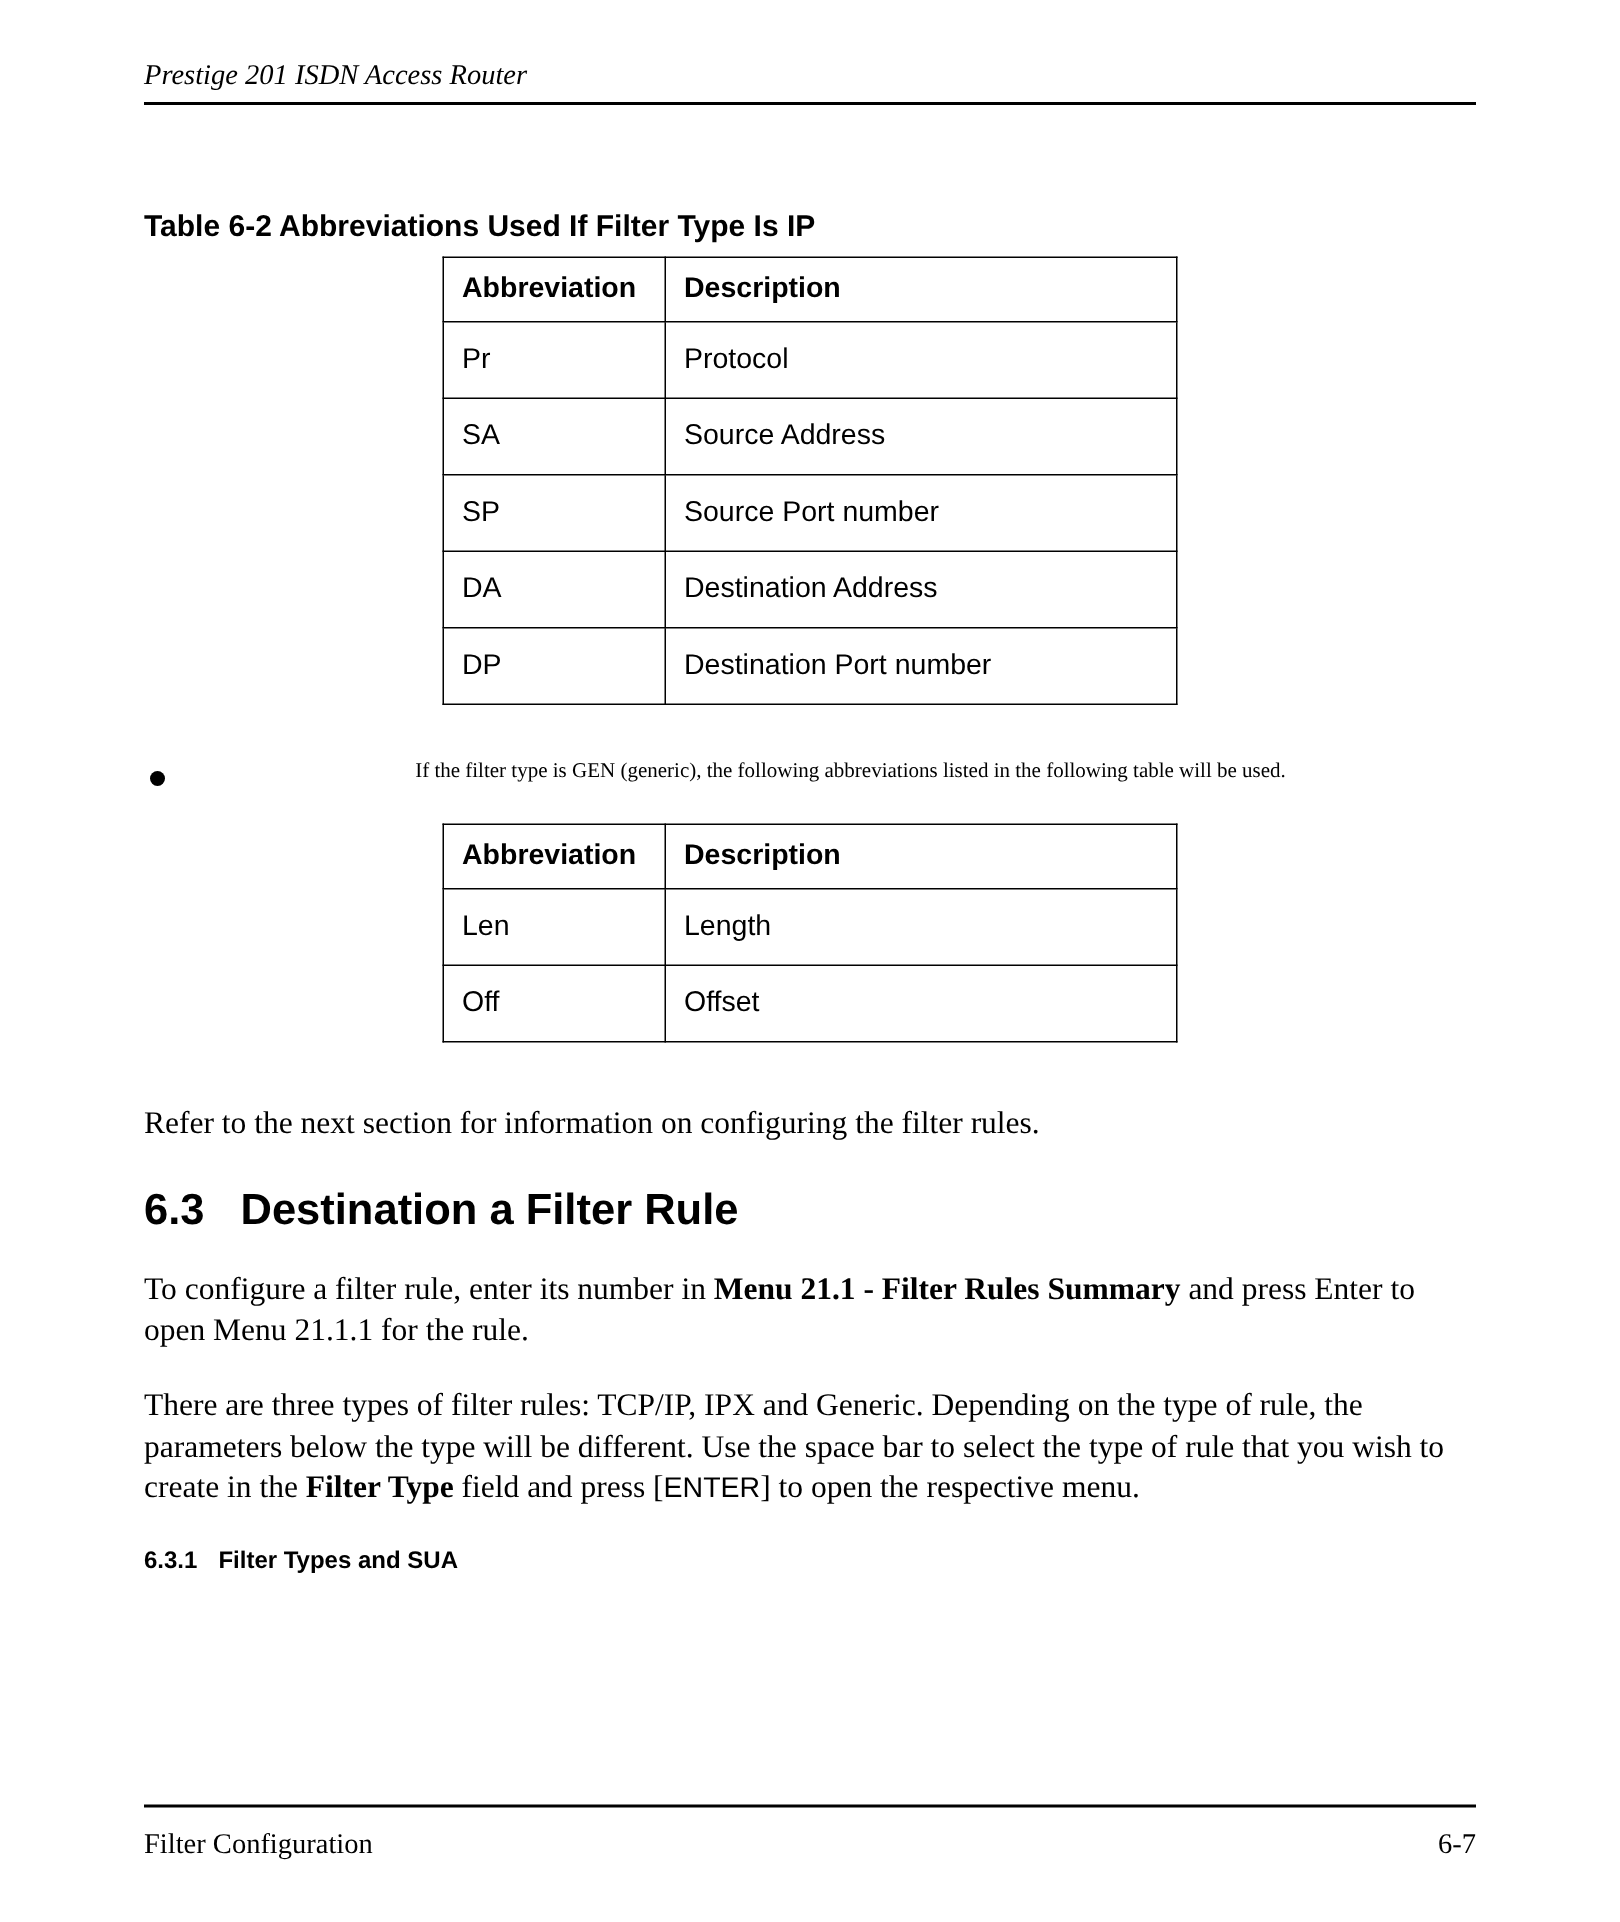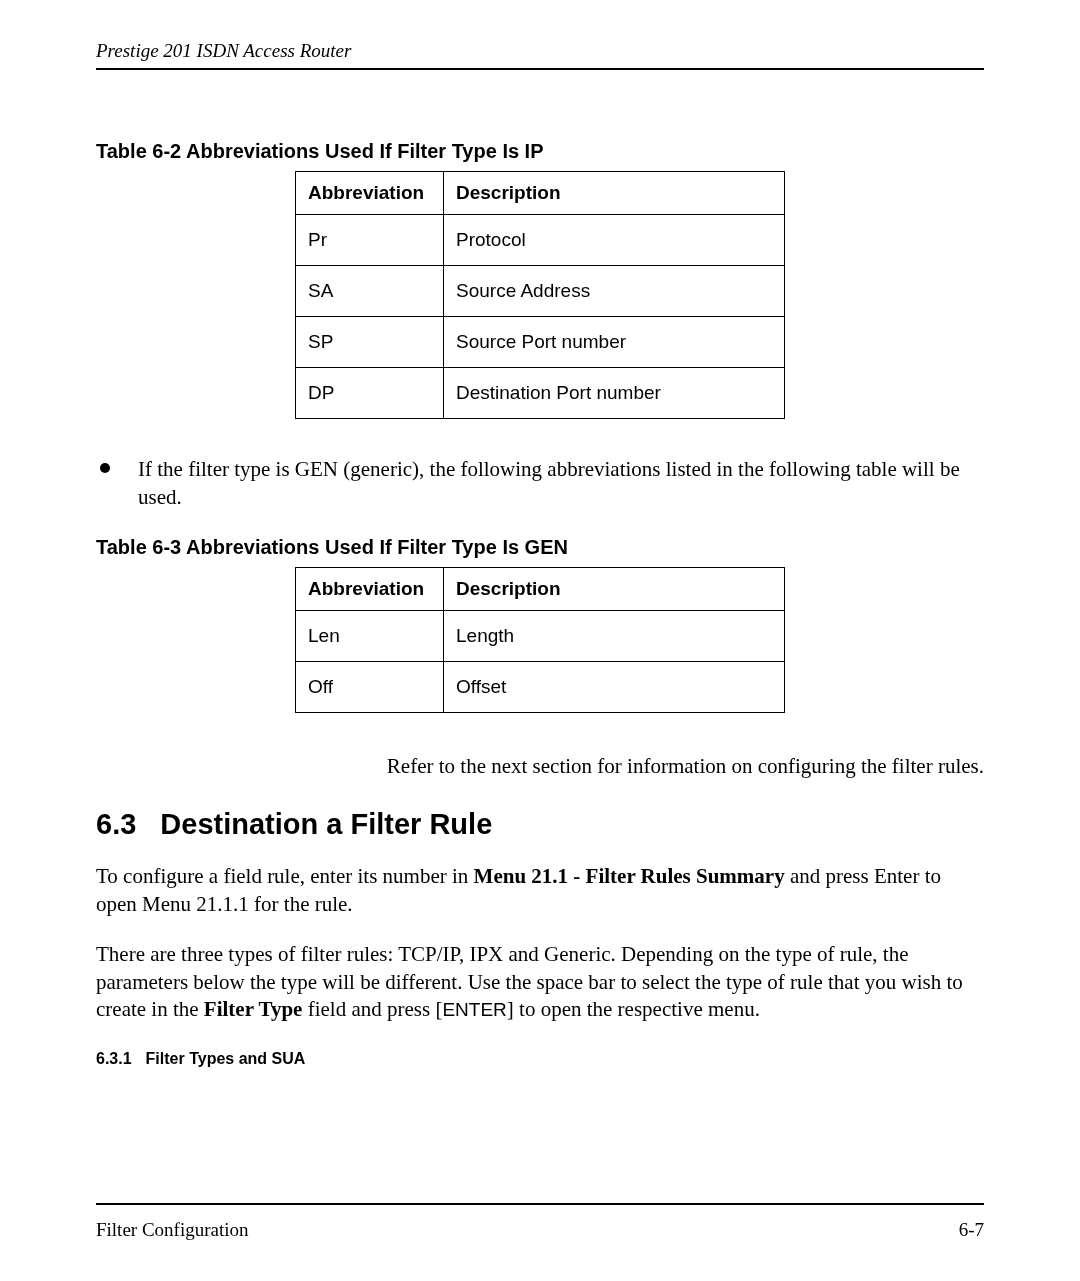--- a/index.html
+++ b/index.html
@@ -44,23 +44,24 @@
     padding: 14px 12px 14px 12px;
   }
   table.data th {
     font-weight: bold;
     padding-top: 10px;
     padding-bottom: 10px;
   }
   .bullet-line {
     display: flex;
     align-items: flex-start;
-    gap: 28px;
+    gap: 40px;
     margin: 36px 0 24px 0;
-    font-size: 21px;
+    font-size: 14px;
+    text-align: center;
   }
   .bullet-line .dot {
     width: 10px;
     height: 10px;
     border-radius: 50%;
     background: #000;
     margin-top: 8px;
     flex: none;
     margin-left: 4px;
   }
@@ -141,32 +142,35 @@
       </tr>
       <tr>
         <td>SA</td>
         <td>Source Address</td>
       </tr>
       <tr>
         <td>SP</td>
         <td>Source Port number</td>
       </tr>
       <tr>
+        <td>DA</td>
+        <td>Destination Address</td>
+      </tr>
+      <tr>
         <td>DP</td>
         <td>Destination Port number</td>
       </tr>
     </tbody>
       </table>
 
     <div class="bullet-line">
       <div class="dot"></div>
       <div class="txt">If the filter type is GEN (generic), the following abbreviations listed in the following table will be used.</div>
     </div>
 
-    <div class="tab-caption">Table 6-3  Abbreviations Used If Filter Type Is GEN</div>
 
     <table class="data" style="width:490px;">
       <colgroup>
           <col style="width:148px">
           <col>
         </colgroup>
       <tbody>
           <tr>
         <th>Abbreviation</th>
         <th>Description</th>
@@ -175,28 +179,28 @@
         <td>Len</td>
         <td>Length</td>
       </tr>
       <tr>
         <td>Off</td>
         <td>Offset</td>
       </tr>
     </tbody>
       </table>
 
-    <p class="body" style="margin-top:40px;text-align:right;">Refer to the next section for information on configuring the filter rules.</p>
+    <p class="body" style="margin-top:40px;">Refer to the next section for information on configuring the filter rules.</p>
 
     <h2 class="section">
       <span class="num">6.3</span><span>Destination a Filter Rule</span>
     </h2>
 
     <p class="body">
-      <span>To configure a field rule, enter its number in </span><b>Menu 21.1 - Filter Rules Summary</b><span> and press Enter to open Menu 21.1.1 for the rule.</span>
+      <span>To configure a filter rule, enter its number in </span><b>Menu 21.1 - Filter Rules Summary</b><span> and press Enter to open Menu 21.1.1 for the rule.</span>
     </p>
 
     <p class="body">
       <span>There are three types of filter rules: TCP/IP, IPX and Generic.  Depending on the type of rule, the parameters below the type will be different.  Use the space bar to select the type of rule that you wish to create in the </span><b>Filter Type</b><span> field and press [</span><span class="key">ENTER</span><span>] to open the respective menu.</span>
     </p>
 
     <h3 class="subsection">
       <span class="num">6.3.1</span><span>Filter Types and SUA</span>
     </h3>
 

